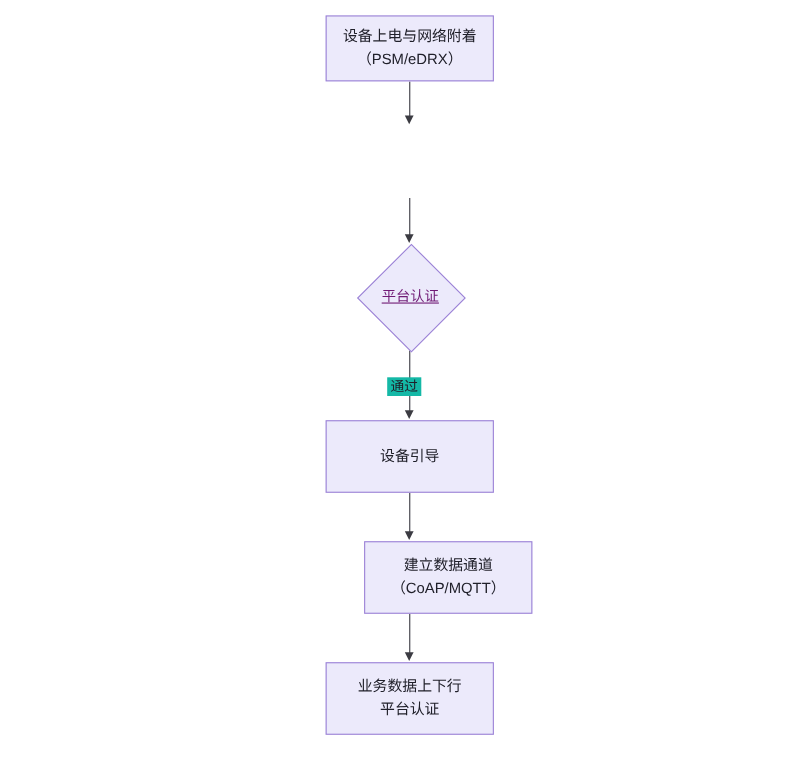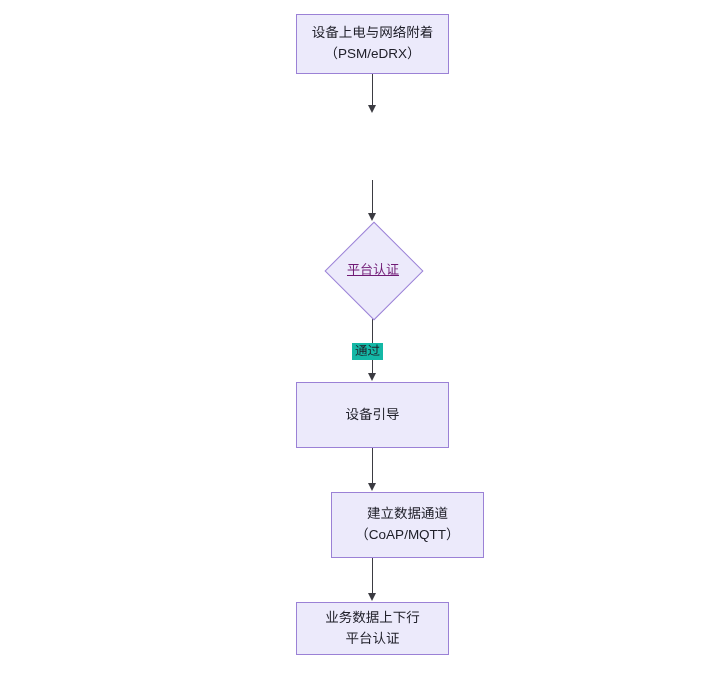--- a/index.html
+++ b/index.html
@@ -125,18 +125,18 @@
 
   <div class="node node-process" style="left:296px; top:382px; width:153px; height:66px;">
     <span class="line">设备引导</span>
   </div>
 
   <div class="node node-process" style="left:296px; top:492px; width:153px; height:66px;margin-left:35px;">
     <span class="line">建立数据通道</span>
     <span class="line">（CoAP/MQTT）</span>
   </div>
 
-  <div class="node node-process" style="left:296px; top:602px; width:153px; height:53px;">
+  <div class="node node-process" style="left:296px; top:602px; width:153px; height:66px;">
     <span class="line">业务数据上下行</span>
     <span class="line">平台认证</span>
   </div>
 
 </div>
 
 </body></html>

